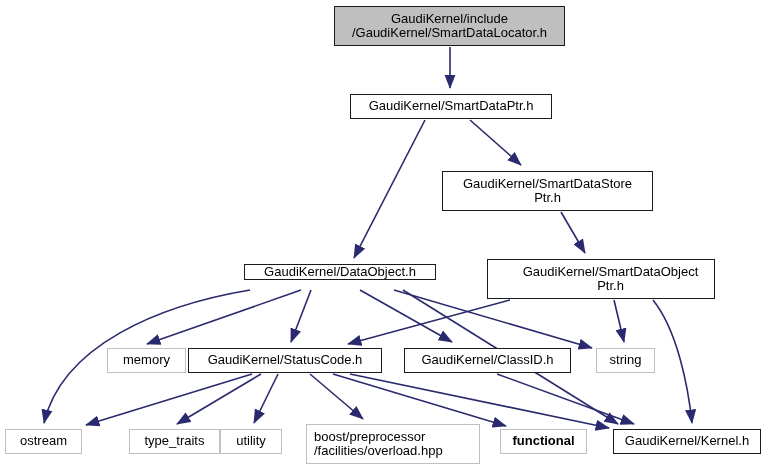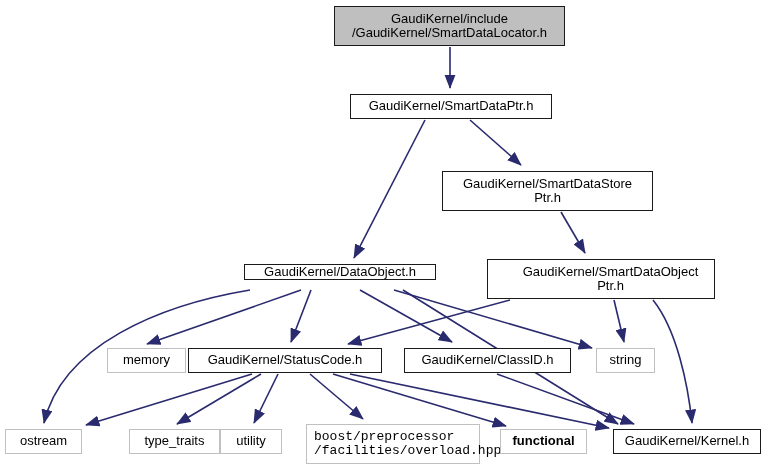--- a/index.html
+++ b/index.html
@@ -101,19 +101,19 @@
       <div class="graph-node project" style="left: 244px; top: 264px; width: 192px; height: 16px;"><span class="node-label">GaudiKernel/DataObject.h</span></div>
       <div class="graph-node project" style="left: 487px; top: 259px; width: 228px; height: 40px; padding-left: 19px;"><span class="node-label">GaudiKernel/SmartDataObject
 Ptr.h</span></div>
       <div class="graph-node" style="left: 88px; top: 348px; width: 79px; height: 25px; margin-left: 19px;"><span class="node-label">memory</span></div>
       <div class="graph-node project" style="left: 188px; top: 348px; width: 194px; height: 25px;"><span class="node-label">GaudiKernel/StatusCode.h</span></div>
       <div class="graph-node project" style="left: 404px; top: 348px; width: 167px; height: 25px;"><span class="node-label">GaudiKernel/ClassID.h</span></div>
       <div class="graph-node" style="left: 596px; top: 348px; width: 59px; height: 25px;"><span class="node-label">string</span></div>
       <div class="graph-node" style="left: 5px; top: 429px; width: 77px; height: 25px; text-align: right;"><span class="node-label">ostream</span></div>
       <div class="graph-node" style="left: 105px; top: 429px; width: 91px; height: 25px; margin-left: 24px;"><span class="node-label">type_traits</span></div>
       <div class="graph-node" style="left: 220px; top: 429px; width: 62px; height: 25px;"><span class="node-label">utility</span></div>
-      <div class="graph-node leftalign" style="left: 306px; top: 424px; width: 174px; height: 40px; font-family: Liberation Mono, monospace;"><span class="node-label">boost/preprocessor
+      <div class="graph-node leftalign" style="left: 306px; top: 424px; width: 174px; height: 40px;"><span class="node-label">boost/preprocessor
 /facilities/overload.hpp</span></div>
       <div class="graph-node" style="left: 500px; top: 429px; width: 87px; height: 25px; font-weight: bold;"><span class="node-label">functional</span></div>
       <div class="graph-node project" style="left: 613px; top: 429px; width: 148px; height: 25px;"><span class="node-label">GaudiKernel/Kernel.h</span></div>
     </div>
 
 </div>
 
 </body></html>

